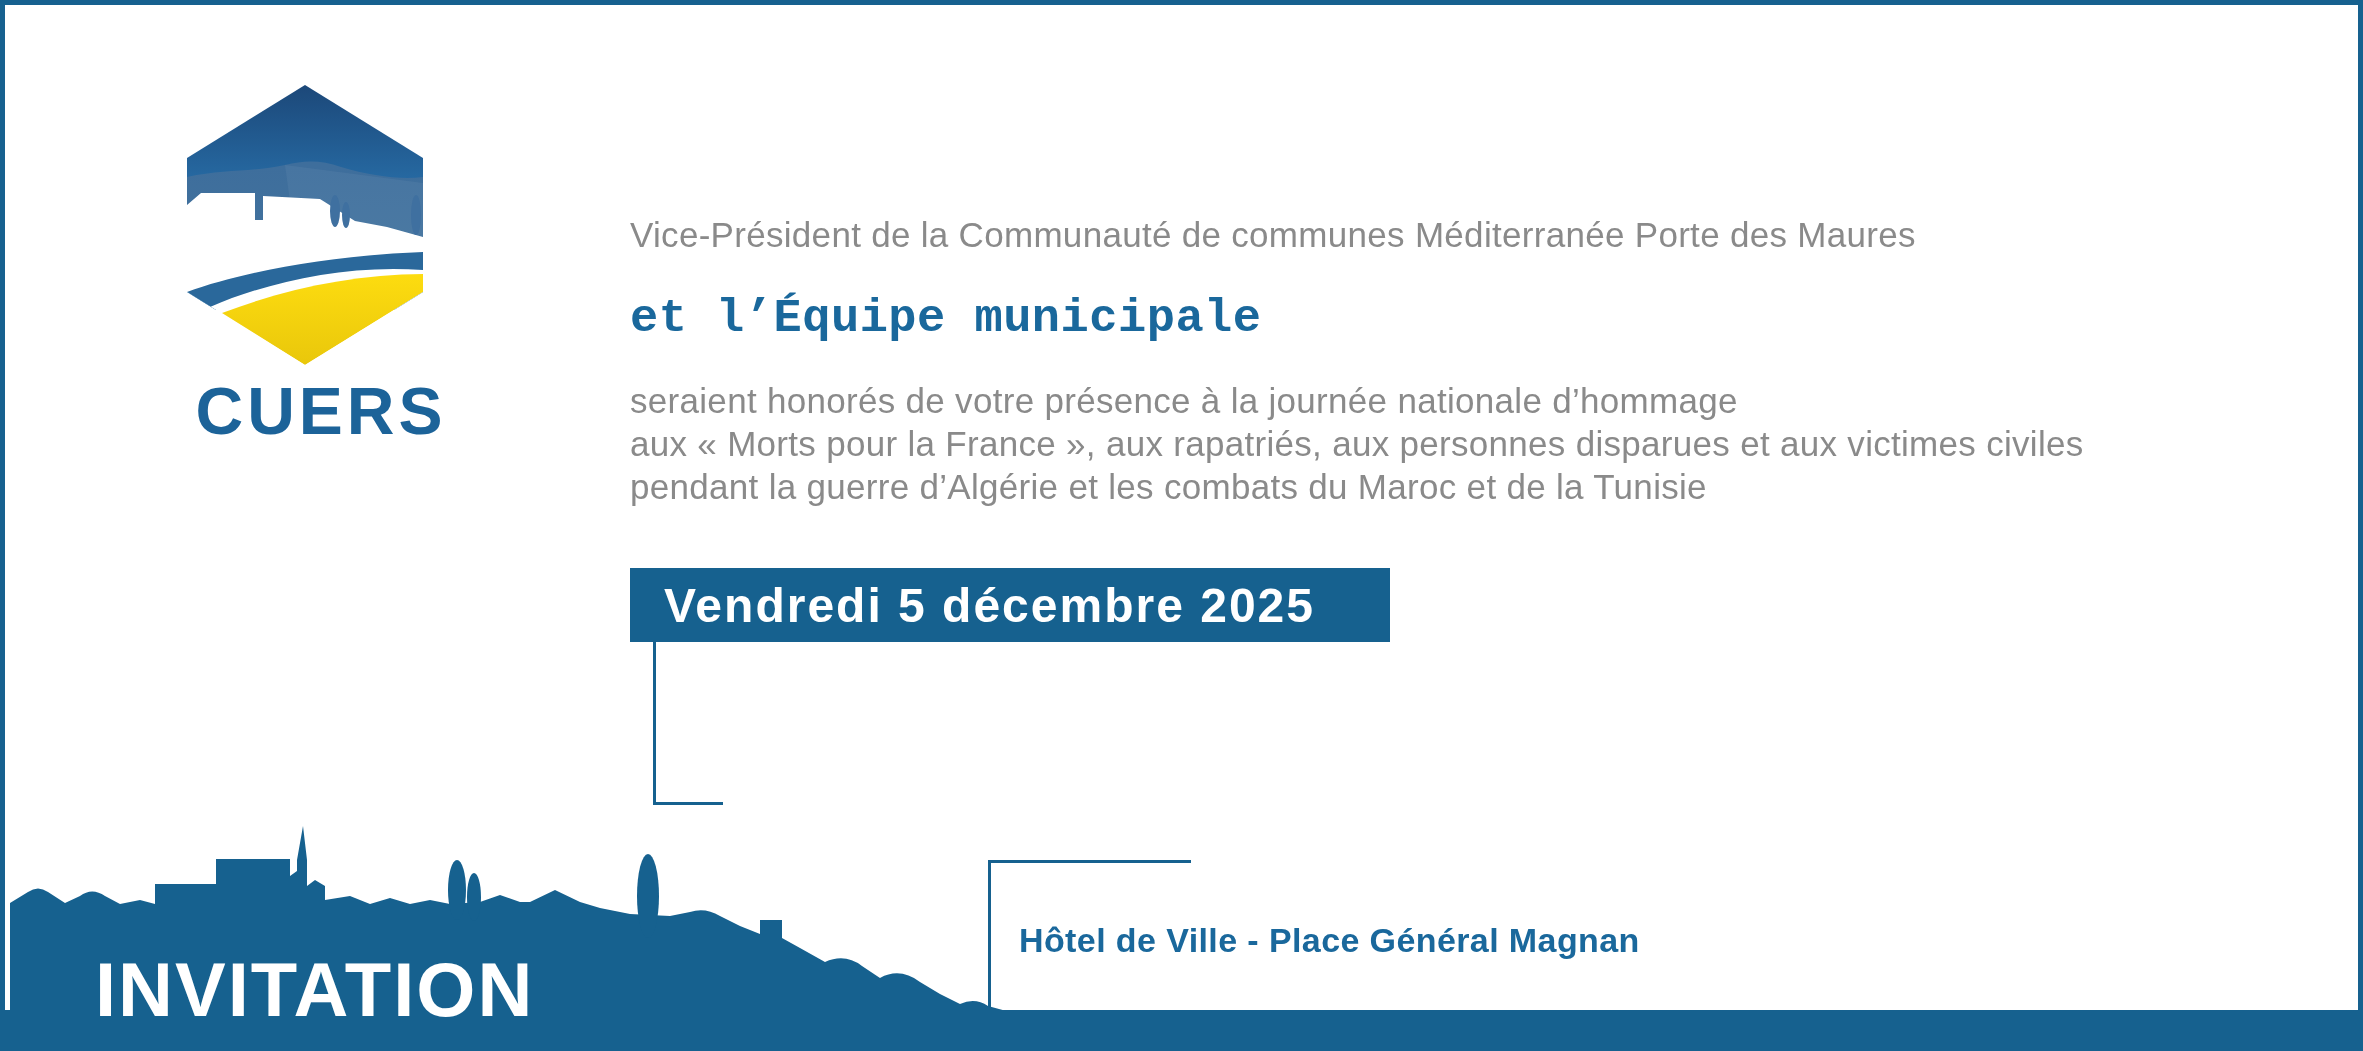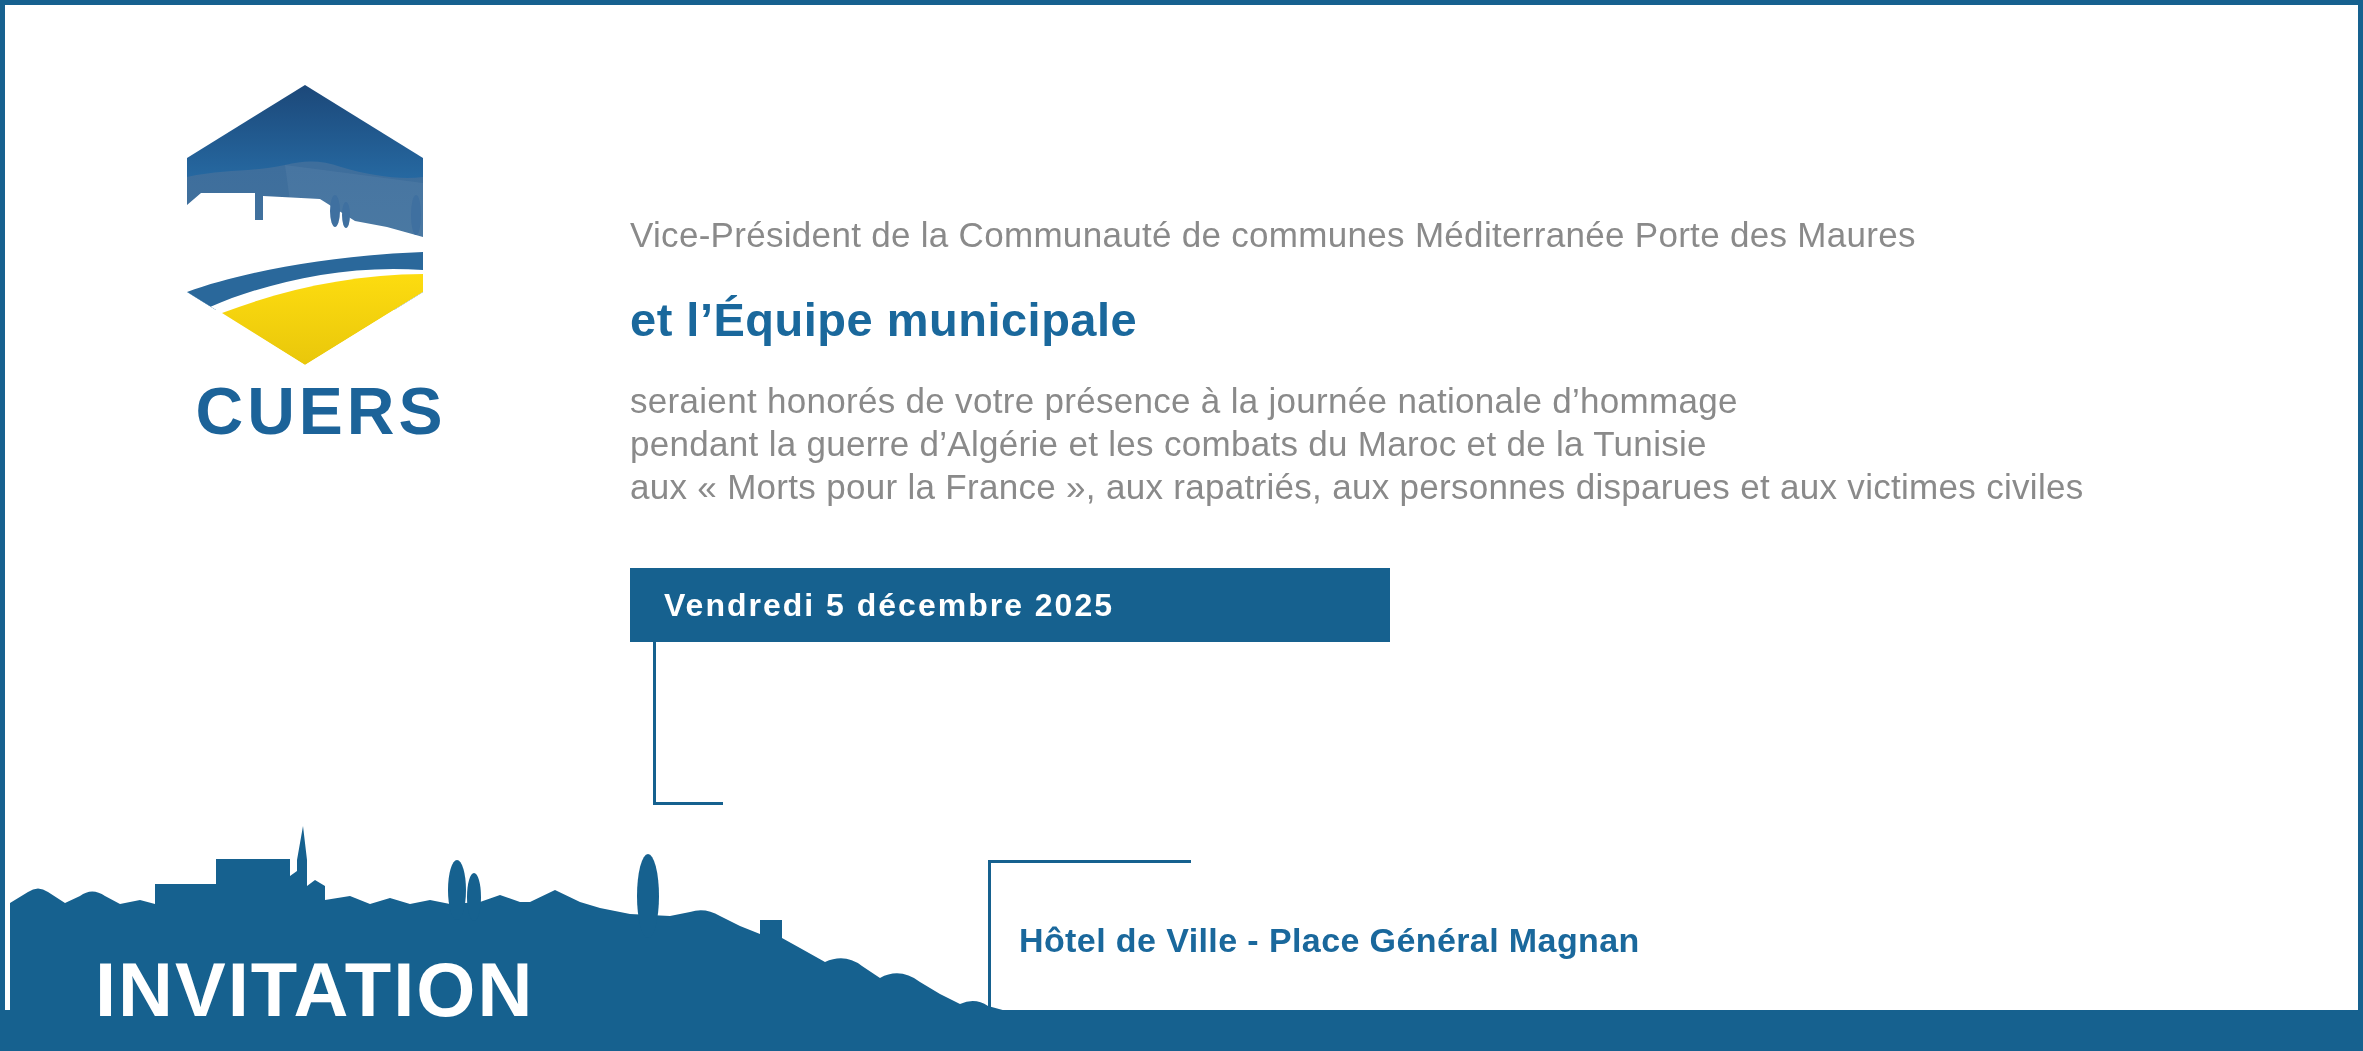--- a/index.html
+++ b/index.html
@@ -18,32 +18,32 @@
   
   .who{position:absolute;left:625px;top:92px;}
   .who .name,.who .role{
     font-weight:bold;font-size:47px;line-height:59px;color:#1A689C;letter-spacing:.5px;
   }
   .subtitle{
     position:absolute;left:625px;top:210px;font-size:35px;color:#8A8A8A;letter-spacing:.3px;
   }
   .team{
     position:absolute;left:625px;top:287px;font-weight:bold;font-size:47px;
-    color:#1A689C;letter-spacing:.5px;
+    color:#1A689C;letter-spacing:.5px;font-family:Liberation Mono, monospace;
   }
   .bodytext{
     position:absolute;left:625px;top:351px;font-size:35px;line-height:43px;
     color:#8A8A8A;letter-spacing:.3px;margin-top:23px;
   }
   
   .banner{
     position:absolute;left:625px;top:563px;width:760px;height:74px;background:#16618F;
     display:flex;align-items:center;box-sizing:border-box;padding-left:34px;
   }
-  .banner .date{color:#ffffff;font-weight:bold;font-size:32px;letter-spacing:2px;}
+  .banner .date{color:#ffffff;font-weight:bold;font-size:48px;letter-spacing:2px;}
   .timeline-bracket{
     position:absolute;left:648px;top:637px;width:67px;height:160px;
     border-left:3px solid #16618F;border-bottom:3px solid #16618F;
   }
   .schedule{position:absolute;left:682px;top:672px;}
   .schedule .item{
     font-weight:bold;font-size:34px;color:#1A689C;letter-spacing:.4px;
   }
   .schedule .item + .item{margin-top:21px;}
   
@@ -103,22 +103,22 @@
     </svg>
     <div class="logo-text">CUERS</div>
   </div>
 
   <div class="subtitle">Vice-Président de la Communauté de communes Méditerranée Porte des Maures</div>
 
   <div class="team">et l’Équipe municipale</div>
 
   <div class="bodytext">
     <div>seraient honorés de votre présence à la journée nationale d’hommage</div>
+    <div>aux « Morts pour la France », aux rapatriés, aux personnes disparues et aux victimes civiles</div>
     <div>pendant la guerre d’Algérie et les combats du Maroc et de la Tunisie</div>
-    <div>aux « Morts pour la France », aux rapatriés, aux personnes disparues et aux victimes civiles</div>
   </div>
 
   <div class="banner">
     <span class="date">Vendredi 5 décembre 2025</span>
   </div>
   <div class="timeline-bracket"></div>
 
   <div class="address-bracket"></div>
   <div class="address">
     <div>Hôtel de Ville - Place Général Magnan</div>

